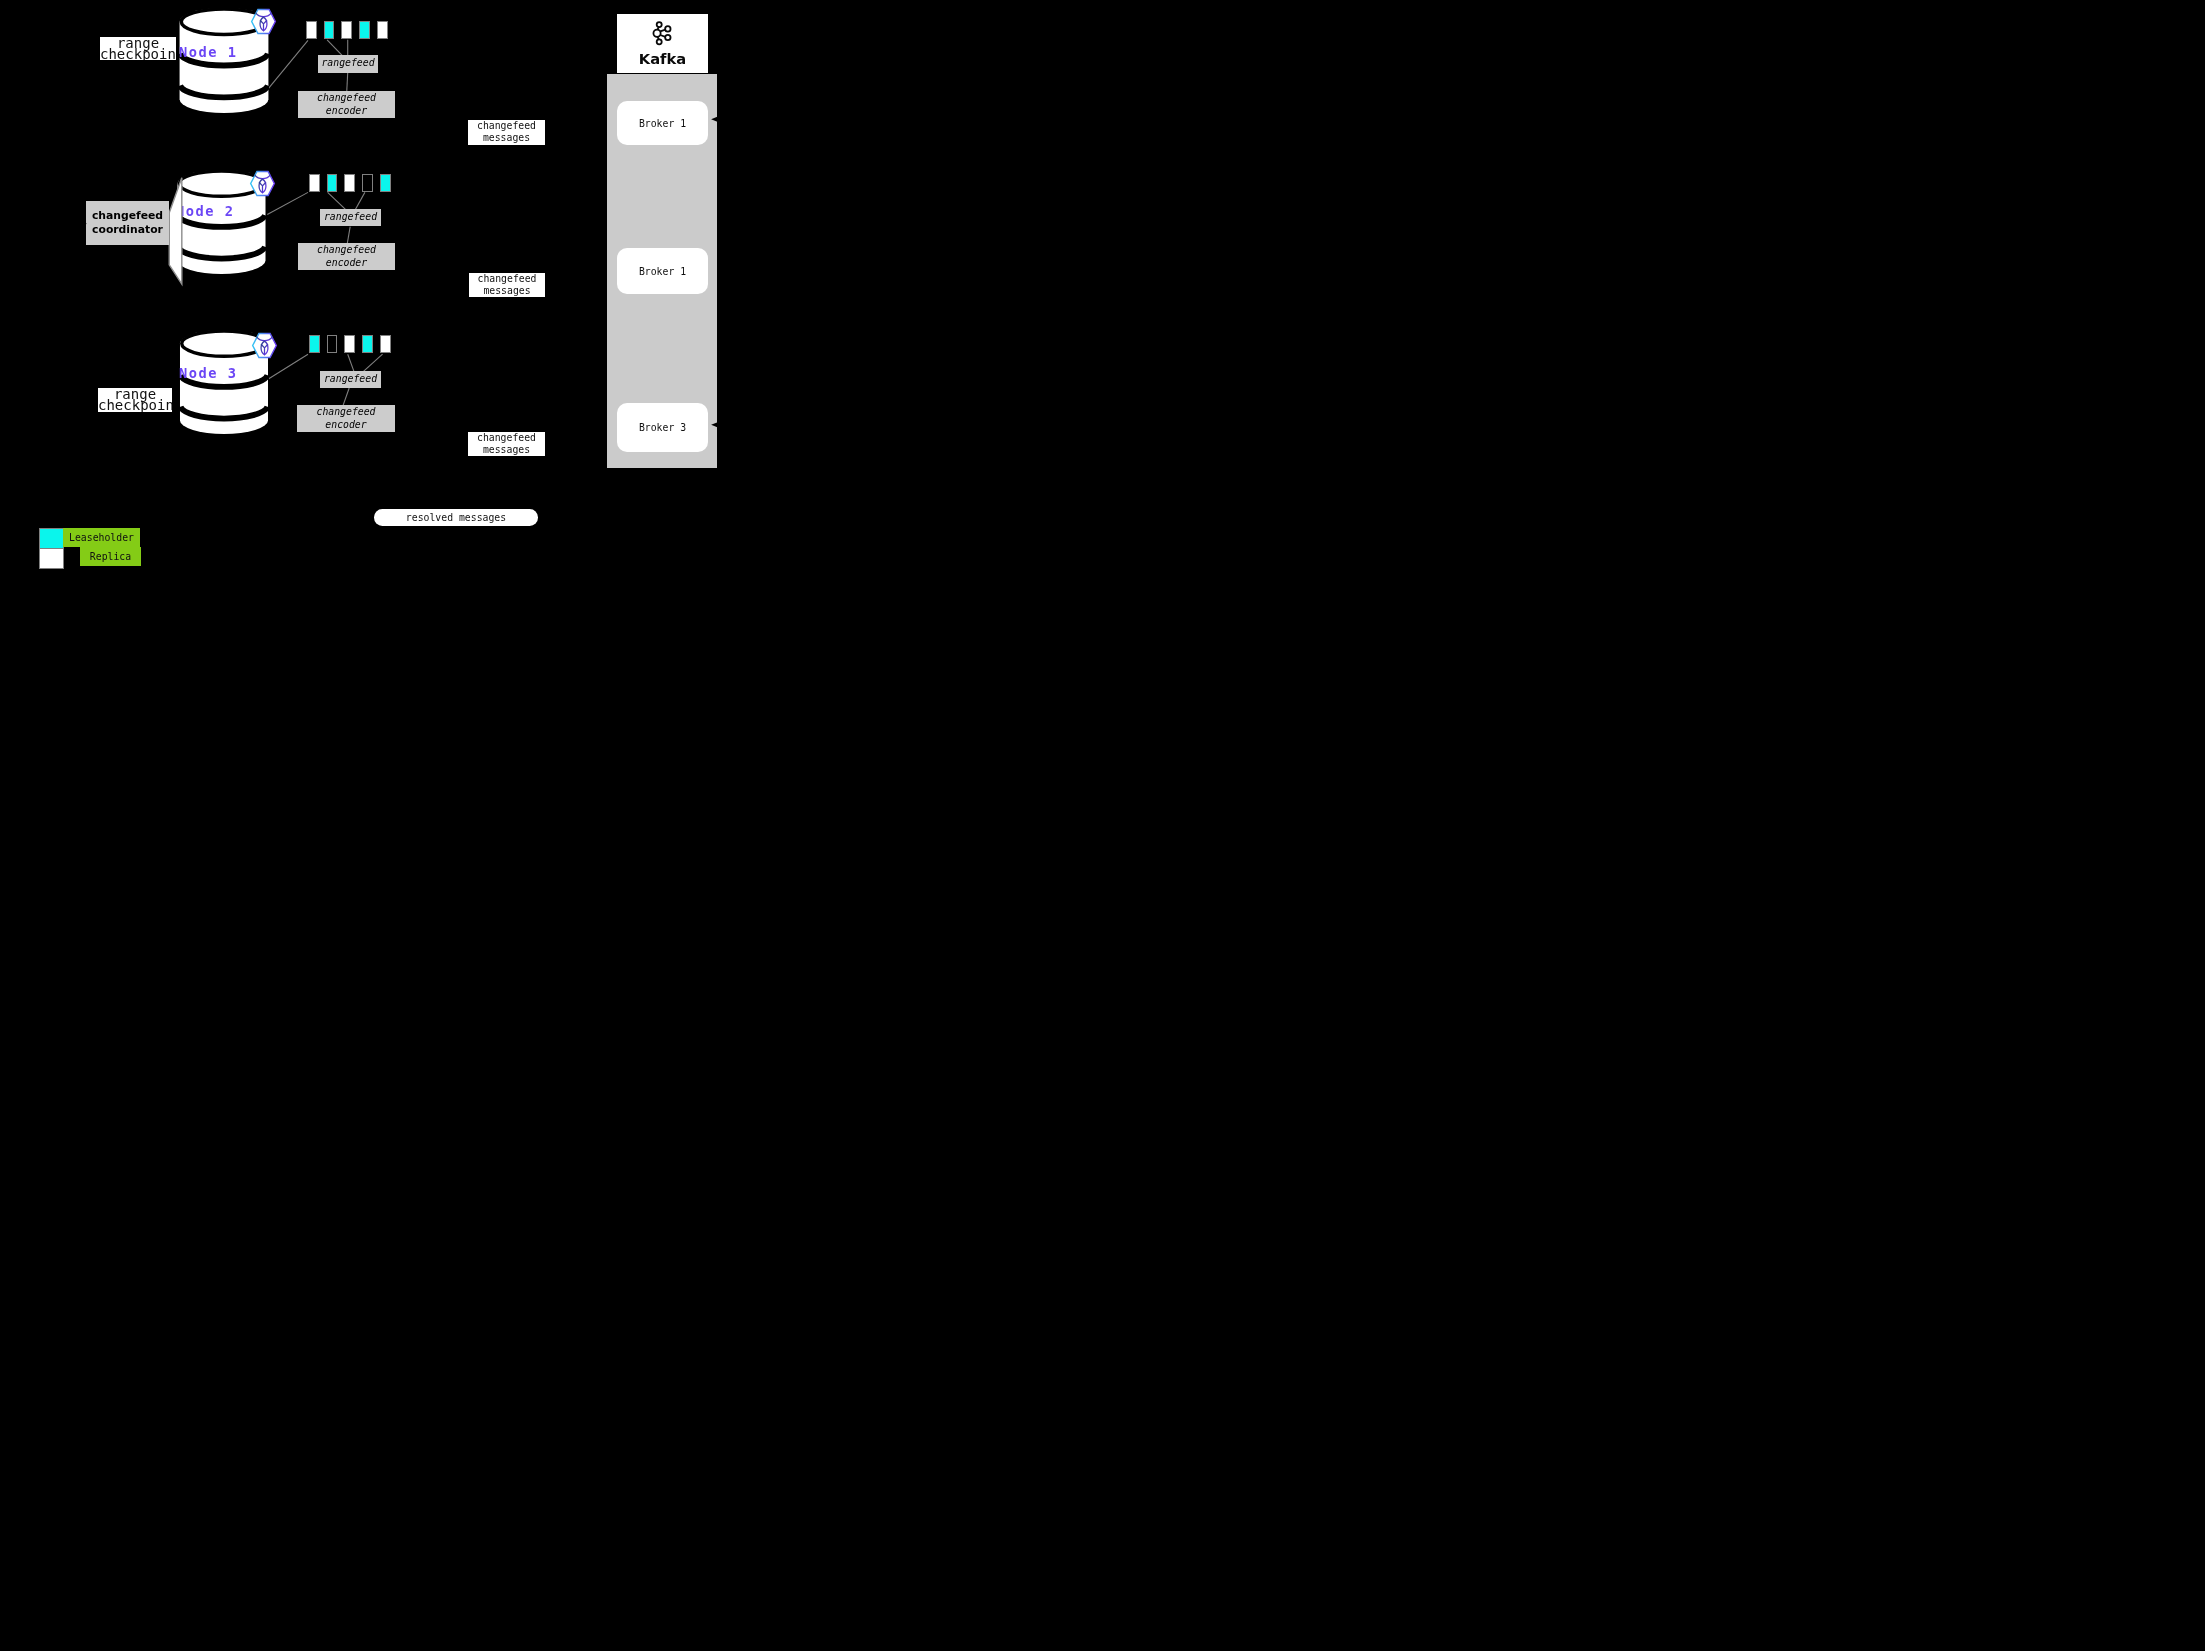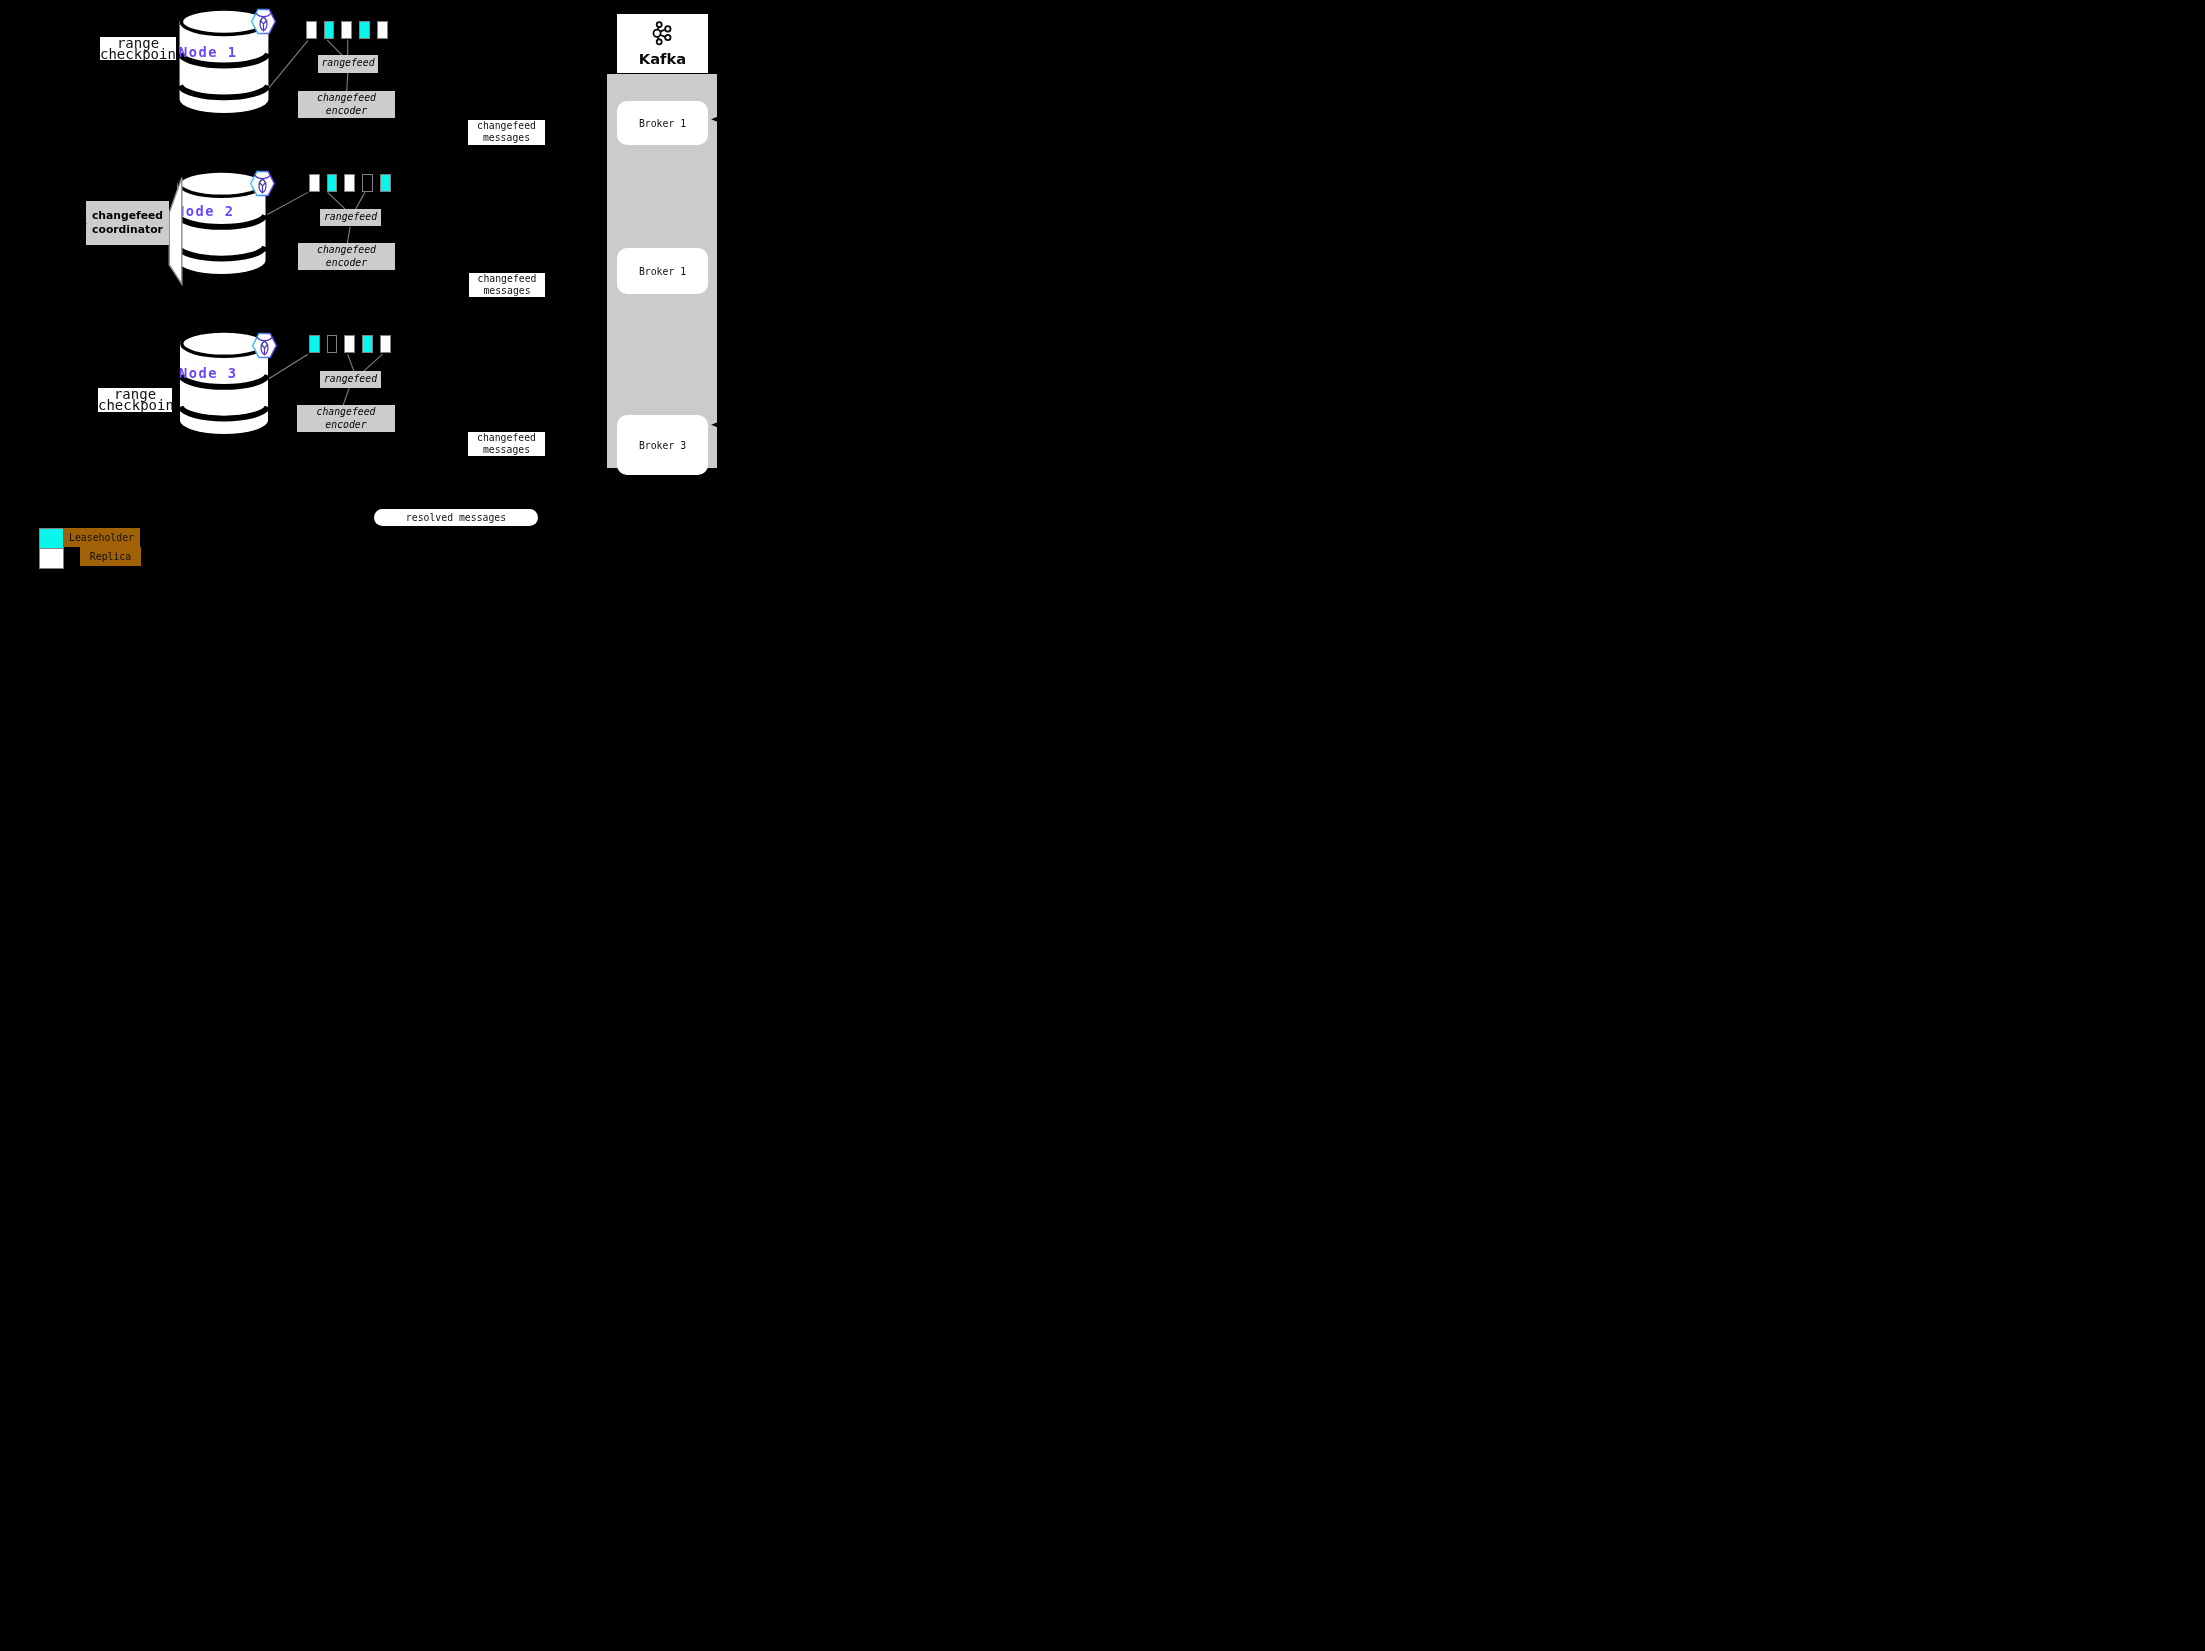--- a/index.html
+++ b/index.html
@@ -35,21 +35,21 @@
              justify-content:center;text-align:center;white-space:pre-line;z-index:5;}
   .broker{background:#ffffff;border-radius:10px;color:var(--ink);font-size:9.8px;
           display:flex;align-items:center;justify-content:center;z-index:3;}
   .pill{background:#ffffff;border-radius:8.3px;color:var(--ink);font-size:9.8px;
         display:flex;align-items:center;justify-content:center;z-index:3;margin-left:38px;}
   .kafka-box{background:#ffffff;display:flex;align-items:center;justify-content:center;
              gap:2.9px;z-index:3;flex-direction:column;}
   .kafka-title{font-family:"DejaVu Sans",sans-serif;font-weight:bold;font-size:14.7px;color:#0a0a0a;}
   .panel{background:var(--panelgray);z-index:1;}
   .legend-swatch{width:22.6px;height:18.6px;border:1.5px solid var(--linegray);box-sizing:content-box;z-index:3;}
-  .legend-label{background:#a16207;color:var(--ink);font-size:9.8px;display:flex;
+  .legend-label{background:#84cc16;color:var(--ink);font-size:9.8px;display:flex;
                 align-items:center;justify-content:center;z-index:3;}
   .icon{z-index:6;}
 </style>
 </head>
 <body>
 
 <div id="canvas">
 
   <svg class="layer" width="769" height="576" viewBox="0 0 1568 1174">
     <g stroke="#808080" stroke-width="2.2" fill="none">
@@ -88,21 +88,21 @@
     </span>
     <span class="kafka-title">Kafka</span>
   </div>
 
   <div class="abs broker" style="left:617px;top:101px;width:91px;height:44px;">
     <span>Broker 1</span>
   </div>
   <div class="abs broker" style="left:617px;top:248px;width:91px;height:46px;">
     <span>Broker 1</span>
   </div>
-  <div class="abs broker" style="left:617px;top:403px;width:91px;height:60px;margin-top:12px;">
+  <div class="abs broker" style="left:617px;top:403px;width:91px;height:49px;">
     <span>Broker 3</span>
   </div>
 
   <div class="abs" style="left:179px;top:7.4px;z-index:2;">
     <svg width="90" height="107" viewBox="0 0 183 218">
       <path d="M1,30 A90.5,28 0 0 1 182,30 L182,188 A90.5,28 0 0 1 1,188 Z" fill="#ffffff"></path>
       <ellipse cx="91.5" cy="30" rx="87" ry="26" fill="#ffffff" stroke="#000" stroke-width="7"></ellipse>
       <path d="M2,95 A90,27 0 0 0 181,95" stroke="#000" stroke-width="12" fill="none"></path>
       <path d="M2,160 A90,27 0 0 0 181,160" stroke="#000" stroke-width="12" fill="none"></path>
     </svg>

